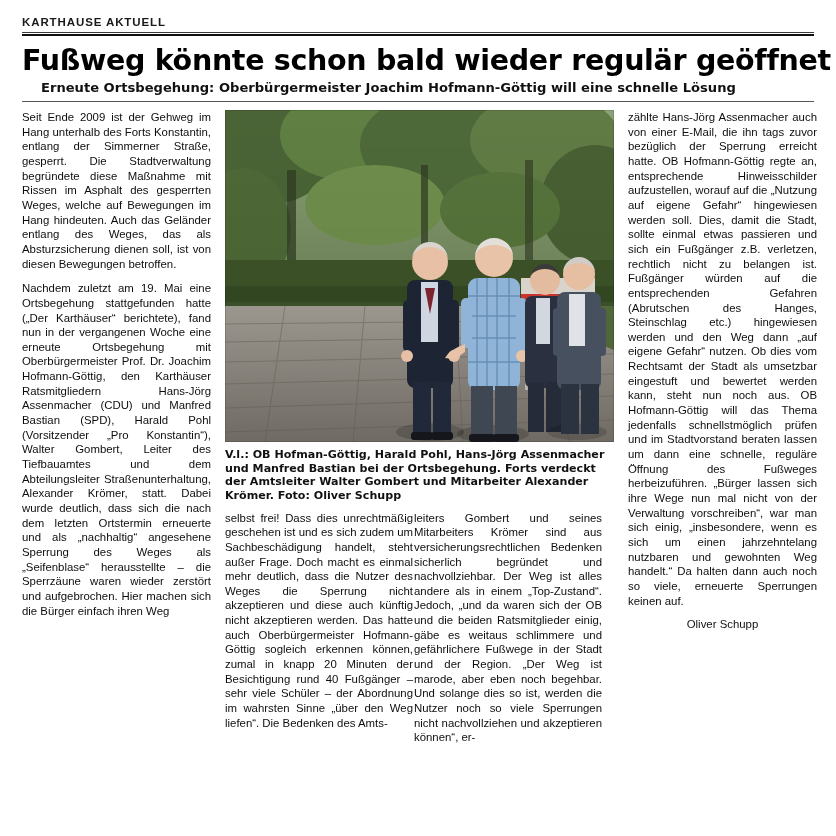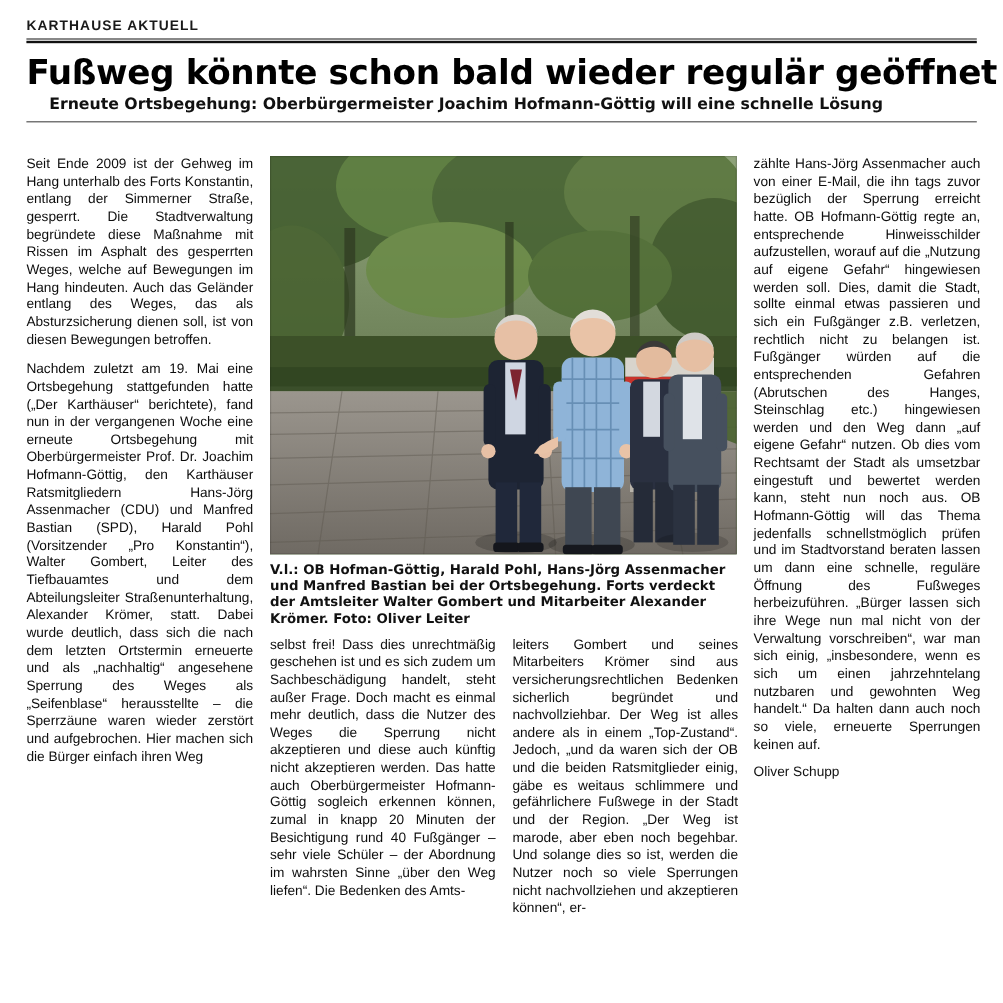--- a/index.html
+++ b/index.html
@@ -73,21 +73,20 @@
 
   
   .cols {
     display: flex;
     gap: 14px;
     align-items: flex-start;
   }
   .col {
     width: 189px;
     flex: 0 0 189px;
-    margin-top: 20px;
   }
   .col.mid {
     width: 389px;
     flex: 0 0 389px;
   }
   p.body {
     margin: 0 0 10px 0;
     font-size: 11.4px;
     line-height: 1.285;
     text-align: justify;
@@ -113,31 +112,31 @@
     font-size: 11.1px;
     font-weight: bold;
     line-height: 1.23;
     color: #111;
     margin-bottom: 8px;
   }
   .caption .credit { font-weight: bold; }
 
   .two-sub {
     display: flex;
-    gap: 14px;
+    gap: 1px;
   }
   .two-sub .sub {
     width: 188px;
     flex: 0 0 188px;
   }
 
   .signature {
     margin-top: 6px;
     font-size: 11.4px;
-    text-align: left;
+    text-align: center;
     font-style: normal;
     color: #111;
   }
 </style>
 </head>
 <body>
 
 <div class="page">
 
   <div class="kicker-wrap">
@@ -280,21 +279,21 @@
             <rect x="328" y="198" width="9" height="48" rx="4" fill="#46505e"></rect>
             <rect x="372" y="198" width="9" height="48" rx="4" fill="#46505e"></rect>
           </g>
 
           <rect x="0" y="0" width="389" height="332" fill="none" stroke="#00000022" stroke-width="2"></rect>
         </svg>
       </div>
 
       <div class="caption">
         <span>V.l.: OB Hofman-Göttig, Harald Pohl, Hans-Jörg Assenmacher und Manfred Bastian bei der Ortsbegehung. Forts verdeckt der Amtsleiter Walter Gombert und Mitarbeiter Alexander Krömer.</span>
-        <span class="credit">Foto: Oliver Leiter</span>
+        <span class="credit">Foto: Oliver Schupp</span>
       </div>
 
       <div class="two-sub">
         <div class="sub">
           <p class="body nogap">selbst frei! Dass dies unrechtmäßig geschehen ist und es sich zudem um Sachbeschädigung handelt, steht außer Frage. Doch macht es einmal mehr deutlich, dass die Nutzer des Weges die Sperrung nicht akzeptieren und diese auch künftig nicht akzeptieren werden. Das hatte auch Oberbürgermeister Hofmann-Göttig sogleich erkennen können, zumal in knapp 20 Minuten der Besichtigung rund 40 Fußgänger – sehr viele Schüler – der Abordnung im wahrsten Sinne „über den Weg liefen“. Die Bedenken des Amts-</p>
         </div>
         <div class="sub">
           <p class="body nogap">leiters Gombert und seines Mitarbeiters Krömer sind aus versicherungsrechtlichen Bedenken sicherlich begründet und nachvollziehbar. Der Weg ist alles andere als in einem „Top-Zustand“. Jedoch, „und da waren sich der OB und die beiden Ratsmitglieder einig, gäbe es weitaus schlimmere und gefährlichere Fußwege in der Stadt und der Region. „Der Weg ist marode, aber eben noch begehbar. Und solange dies so ist, werden die Nutzer noch so viele Sperrungen nicht nachvollziehen und akzeptieren können“, er-</p>
         </div>
       </div>

